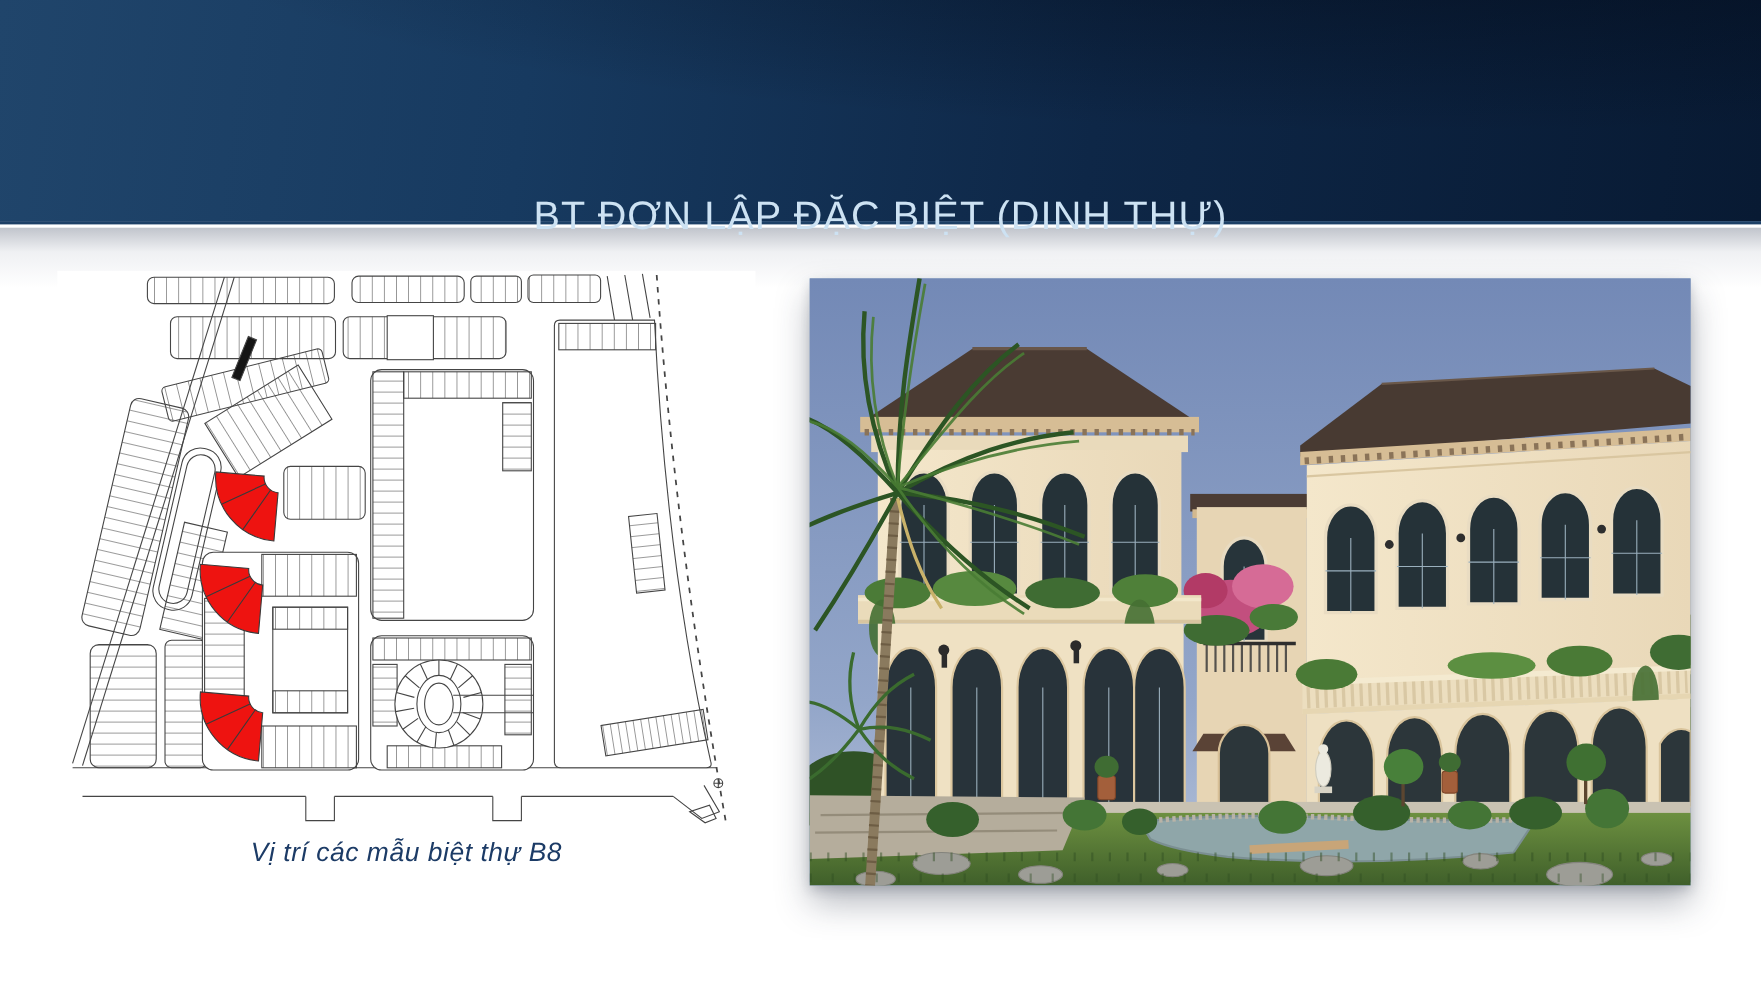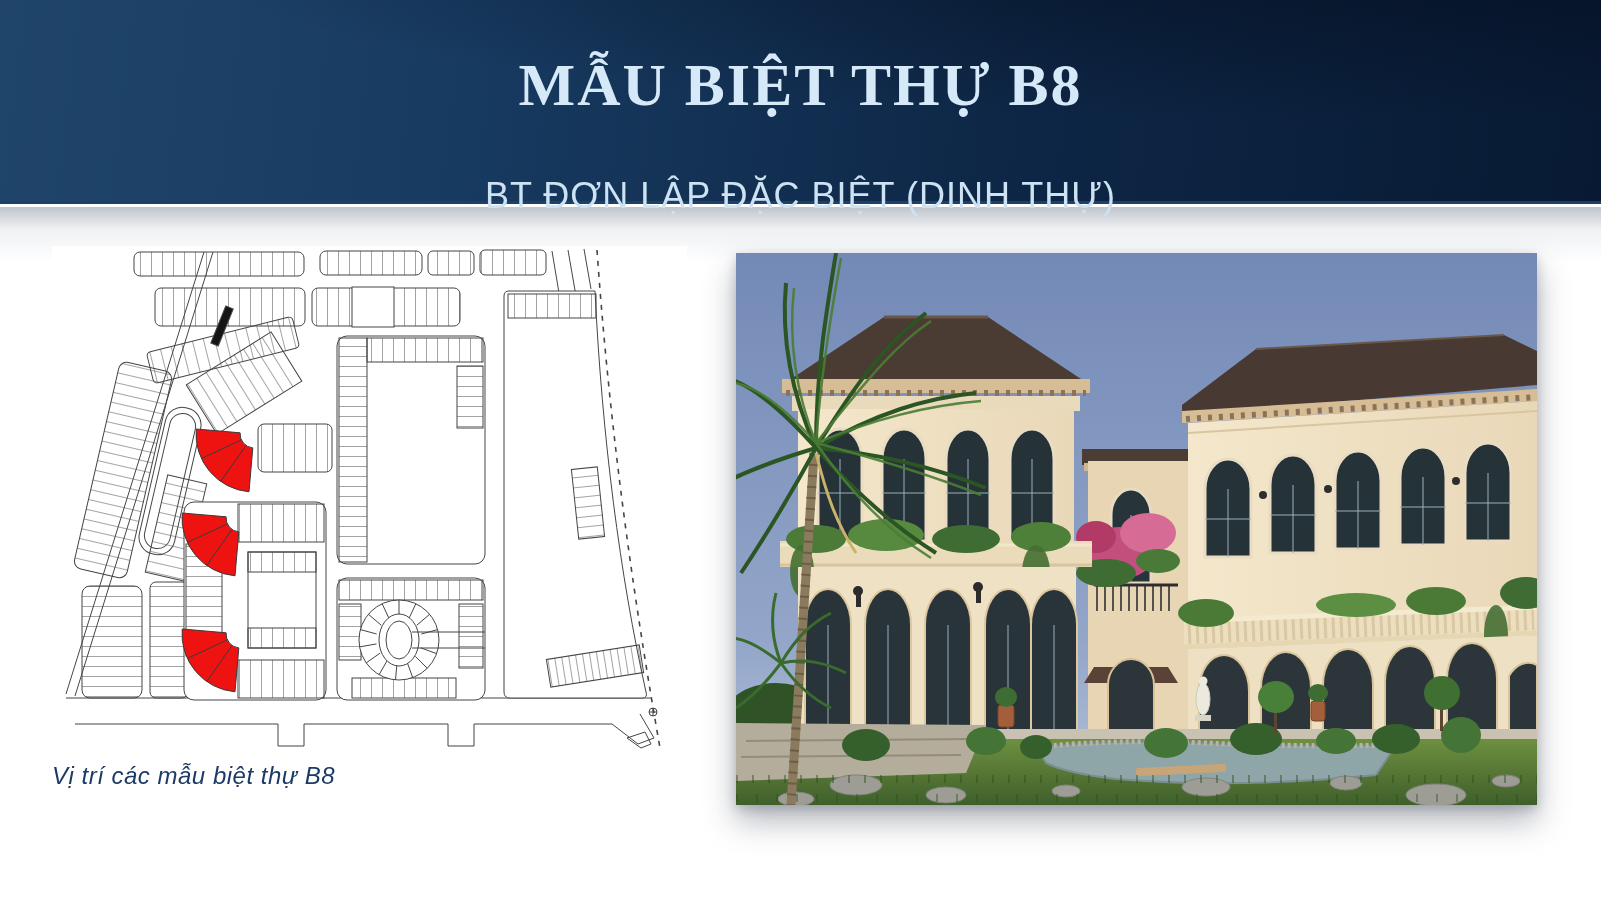--- a/index.html
+++ b/index.html
@@ -27,40 +27,39 @@
   }
   .subtitle {
     position:absolute; left:0; top:126px; width:1601px; text-align:center;
     font-family:"Liberation Sans", sans-serif; font-weight:normal;
     font-size:36px; letter-spacing:1px; color:#cde2f3; line-height:44px;margin-top:48px;
   }
 
   
   .siteplan { position:absolute; left:52px; top:246px; width:635px; height:506px; }
   .caption {
-    position:absolute; left:52px; top:762px; width:635px; 
+    position:absolute; left:52px; top:762px; width:635px; text-align:center;
     font-style:italic; font-size:24px; color:#1c3b66; letter-spacing:.5px;
   }
 
   
   .photo {
     position:absolute; left:736px; top:253px; width:801px; height:552px;
     box-shadow:0 16px 30px rgba(40,50,70,.35), 0 4px 10px rgba(40,50,70,.22);
     background:#8fa5c5;
   }
   .photo svg { display:block; }
 </style>
 </head>
 <body>
 
 <div class="slide">
 
   <div class="banner"></div>
   <div class="banner-shadow"></div>
-  <div class="title">MẪU BIỆT THỰ B8</div>
   <div class="subtitle">BT ĐƠN LẬP ĐẶC BIỆT (DINH THỰ)</div>
 
   <div class="siteplan">
     <svg width="635" height="506" viewBox="0 0 635 506" xmlns="http://www.w3.org/2000/svg">
       <defs>
         <pattern id="pv" width="11" height="10" patternUnits="userSpaceOnUse">
           <line x1="0" y1="0" x2="0" y2="10" stroke="#474747" stroke-width="1"></line>
         </pattern>
         <pattern id="pvd" width="7" height="10" patternUnits="userSpaceOnUse">
           <line x1="0" y1="0" x2="0" y2="10" stroke="#474747" stroke-width="1"></line>

